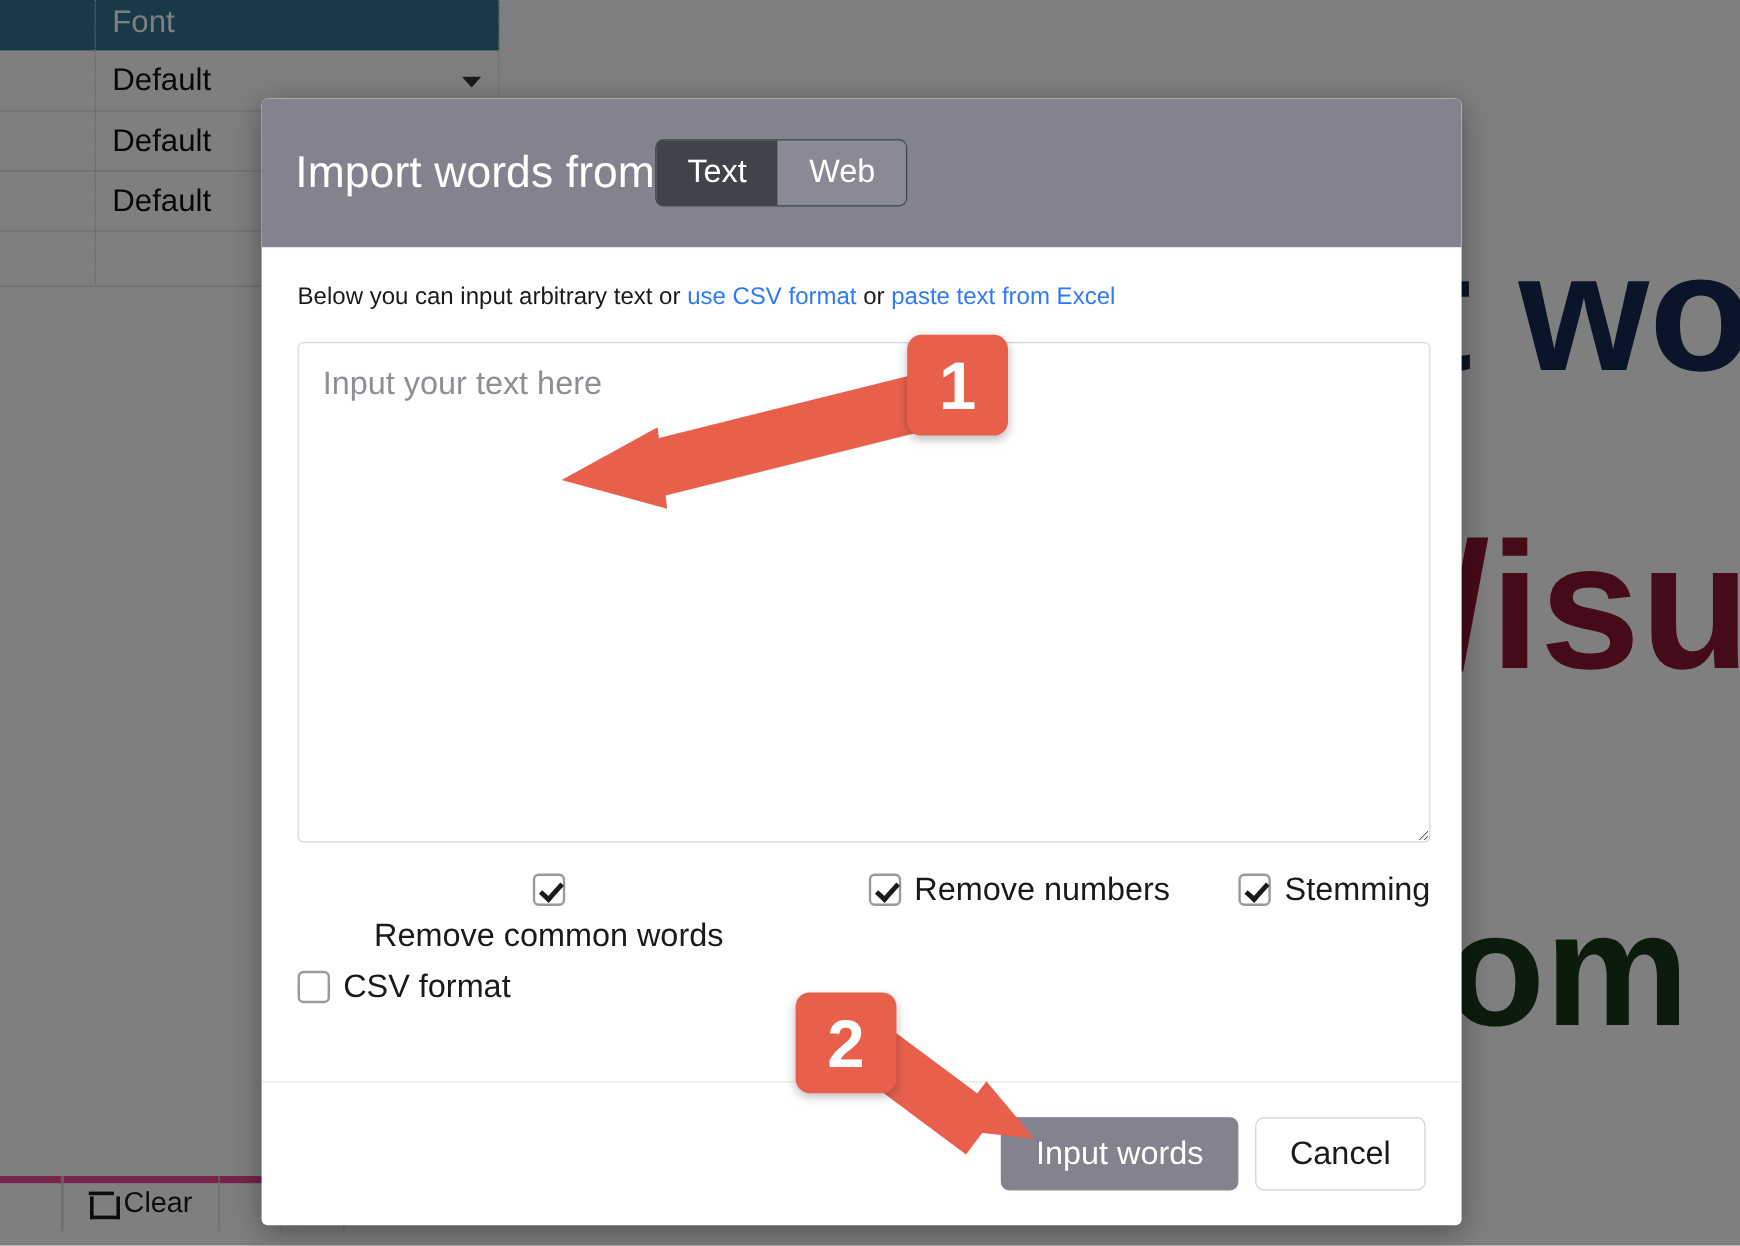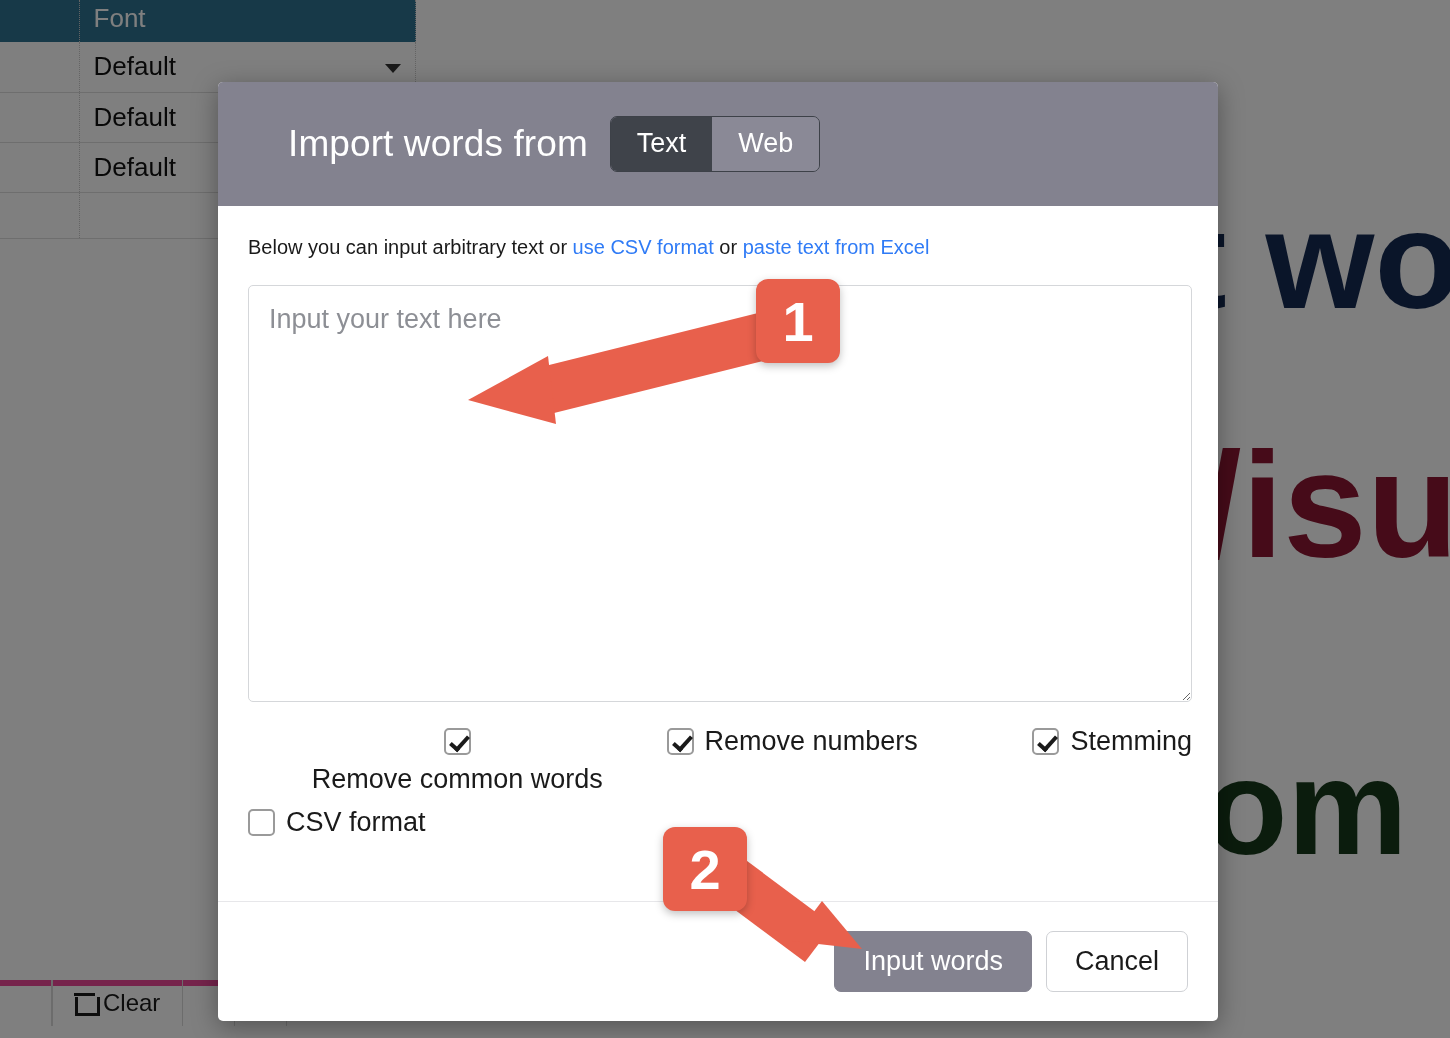--- a/index.html
+++ b/index.html
@@ -123,24 +123,22 @@
     display: flex;
     align-items: center;
     padding: 0 28px;
     flex: 0 0 auto;
   }
   #modal-title {
     color: #ffffff;
     font-size: 37px;
     font-weight: 400;
     letter-spacing: .1px;
-    margin-left: 42px;
   }
   #source-toggle {
-    margin-left: 22px;
     display: flex;
     border-radius: 7px;
     overflow: hidden;
     border: 1px solid #3d4148;
   }
   .toggle-btn {
     font-size: 27px;
     padding: 12px 26px;
     line-height: 1.08;
     cursor: pointer;
@@ -210,21 +208,21 @@
   .opt input[type="checkbox"]:checked::after {
     content: "";
     position: absolute;
     left: 8px; top: 2px;
     width: 7px; height: 15px;
     border: solid #1a1a1a;
     border-width: 0 4px 4px 0;
     transform: rotate(42deg);
   }
   #opt-col-1 { width: 437px; flex-direction: column; }
-  #opt-col-2 { width: 382px; }
+  #opt-col-2 { width: 382px; justify-content: center; }
   #opt-col-3 { width: 162px; }
 
   #modal-footer {
     flex: 0 0 auto;
     height: 120px;
     border-top: 1px solid #e7e7ea;
     display: flex;
     align-items: center;
     justify-content: flex-end;
     gap: 14px;

